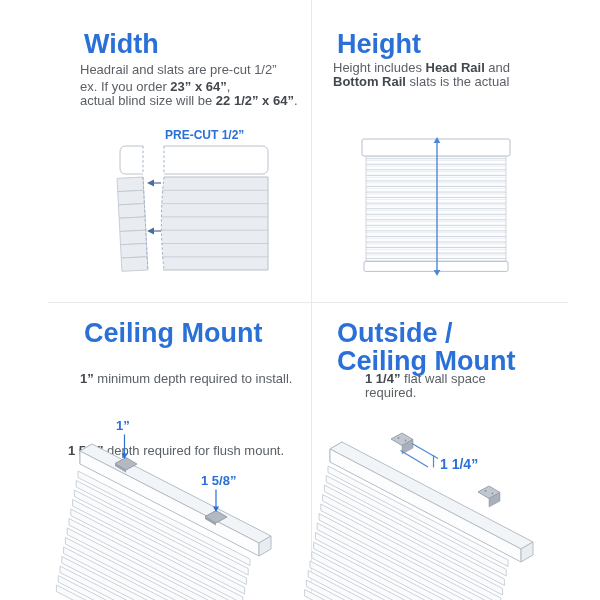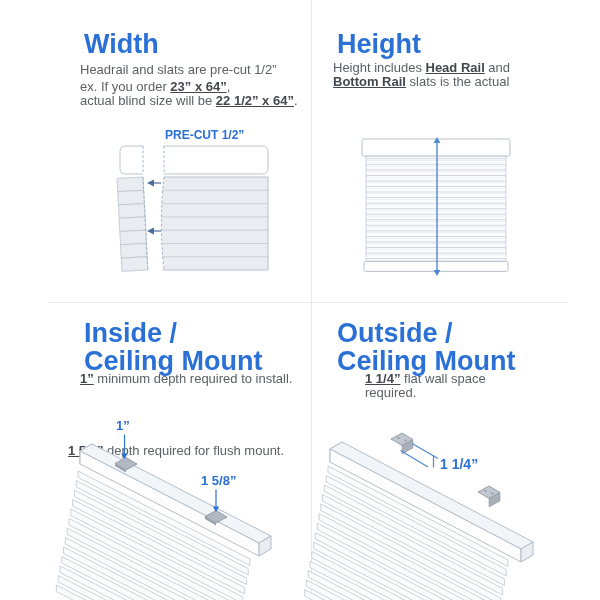--- a/index.html
+++ b/index.html
@@ -12,21 +12,21 @@
   .abs{position:absolute;}
   .divider-v{left:311px;top:0;width:1px;height:600px;background:var(--divider,#e9e9e9);}
   .divider-h{left:48px;top:302px;width:520px;height:1px;background:var(--divider,#e9e9e9);}
   h1.qtitle{
     margin:4px;font-size:27px;line-height:28px;font-weight:700;
     color:var(--accent,#2a70d6);letter-spacing:0;
   }
   .body-txt{
     font-size:13px;line-height:13.5px;color:var(--text,#5b6066);white-space:nowrap;
   }
-  .body-txt b{color:var(--text_bold,#43484e);font-weight:700;text-decoration:underline;}
+  .body-txt b{color:var(--text_bold,#43484e);font-weight:700;}
   .precut-label{
     font-size:12px;font-weight:700;color:var(--accent,#2a70d6);white-space:nowrap;
   }
   svg{display:block;overflow:visible;}
   svg text{
     font-family:"Liberation Sans", sans-serif;
     font-weight:700;fill:var(--accent,#2a70d6);
   }
   svg text.m13{font-size:13px;}
   svg text.m14{font-size:14px;}
@@ -112,21 +112,20 @@
     <g>
       <line x1="87" y1="4" x2="87" y2="133" stroke="#4e88d4" stroke-width="1.4"></line>
       <polygon points="87,0 83.6,6 90.4,6" fill="#4e88d4"></polygon>
       <polygon points="87,139 83.6,133 90.4,133" fill="#4e88d4"></polygon>
     </g>
   </svg>
 </section>
 
 <section>
   <h1 class="abs qtitle" style="left:80px;top:315px;">
-    <div>Inside /</div>
     <div>Ceiling Mount</div>
   </h1>
   <div class="abs body-txt" style="left:80px;top:372px;">
     <b>1”</b><span> minimum depth required to install.</span>
   </div>
   <div class="abs body-txt" style="left:68px;top:396px;margin-top:48px;">
     <b>1 5/8”</b><span> depth required for flush mount.</span>
   </div>
 
   <svg class="abs" style="left:58px;top:414px;" width="250" height="186" viewBox="0 0 250 186">

